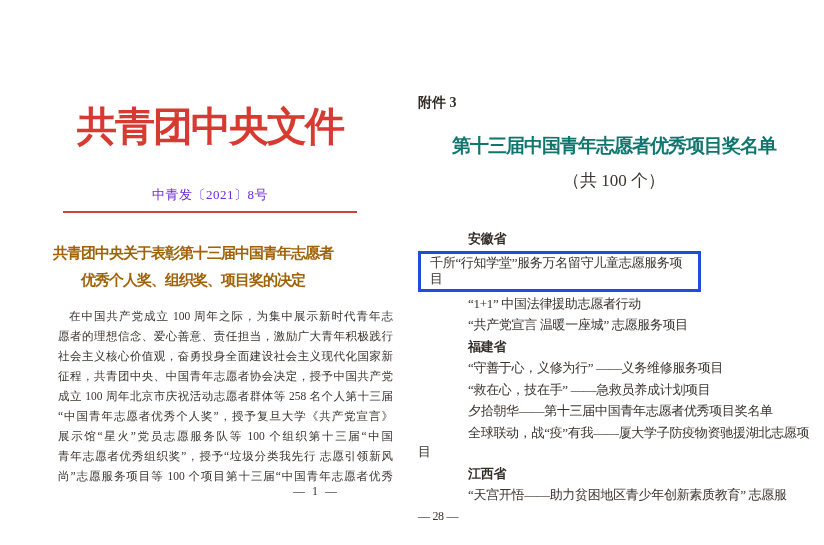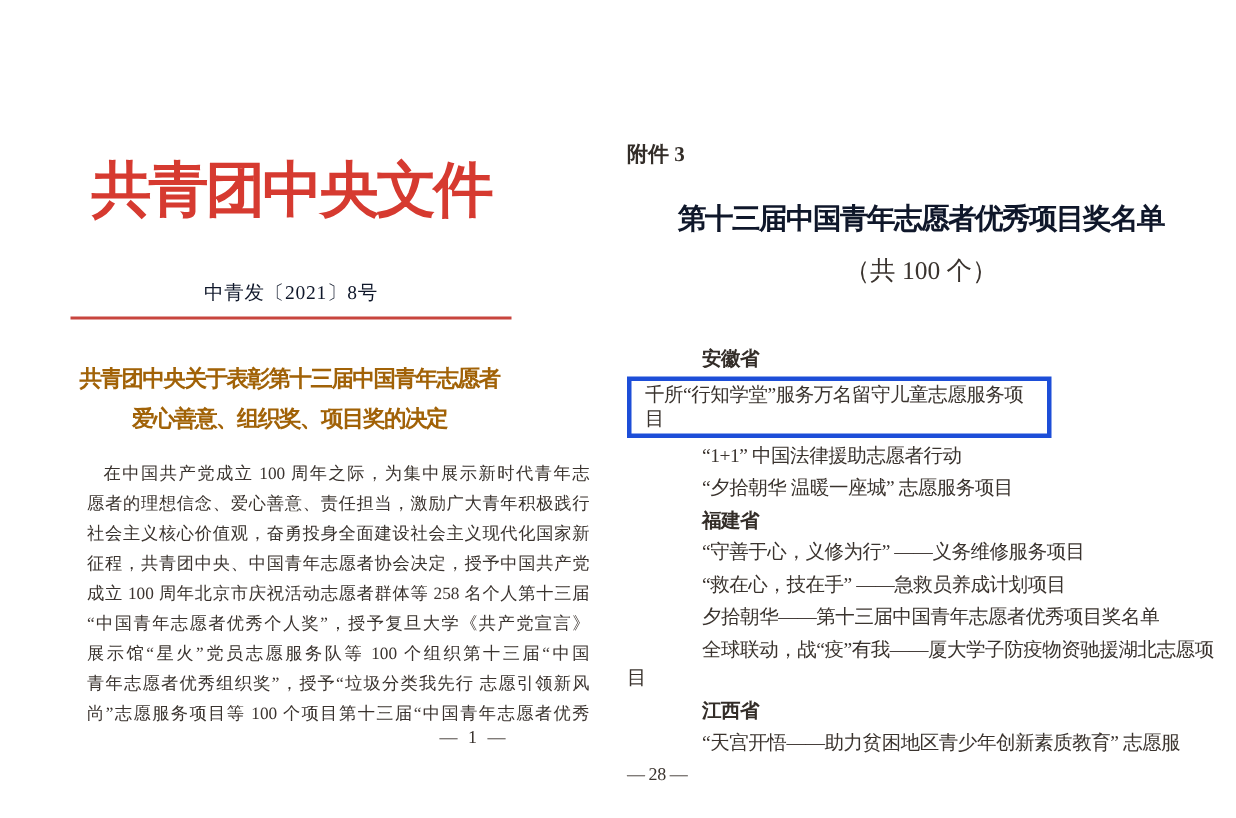--- a/index.html
+++ b/index.html
@@ -4,44 +4,44 @@
 <style>
   html,body { margin:0; padding:0; }
   body {
     width:824px; height:545px; background:#ffffff; position:relative; overflow:hidden;
     font-family:"Liberation Serif","DejaVu Serif",serif; color:#3a332e;
   }
   .page { position:absolute; top:0; height:545px; }
 
   
   #left-page { left:43px; width:335px; }
-  .head-block { position:absolute; left:4px; top:104px; width:294px; text-align:center; }
+  .head-block { position:absolute; left:20px; top:104px; width:294px; text-align:center; }
   .masthead {
     font-size:40px; font-weight:bold; color:#d63a30; letter-spacing:-2px;
     line-height:1.15; white-space:nowrap;
   }
-  .doc-number { margin-top:36px; font-size:13px; color:#0f172a; letter-spacing:0.5px; }
+  .doc-number { margin-top:36px; font-size:13px; color:#6d28d9; letter-spacing:0.5px; }
   .red-rule { height:2px; background:#c8453e; margin-top:7px; }
   .doc-title {
     position:absolute; left:0; top:240px; width:300px; text-align:center;
     font-weight:bold; font-size:15px; line-height:27px; letter-spacing:-1px; color:#a16207;
   }
   .body-text { position:absolute; left:15px; top:306px; width:335px; font-size:11.5px; }
   .bl { height:20px; line-height:20px; text-align:justify; text-align-last:justify; overflow:hidden; }
   .bl.first { text-indent:11px; }
   .pageno-left {
     position:absolute; left:250px; top:484px; font-size:12px; letter-spacing:2px; color:#3a332e;
   }
 
   
   #right-page { left:418px; width:392px; }
   .attach { position:absolute; left:0; top:94px; font-size:14px; font-weight:bold; color:#332d28; }
   .r-title {
     position:absolute; left:0; top:133px; width:100%; text-align:center;
-    font-size:19px; font-weight:bold; letter-spacing:-1px; color:#0f172a; white-space:nowrap;
+    font-size:19px; font-weight:bold; letter-spacing:-1px; color:#0f766e; white-space:nowrap;
   }
   .r-subtitle { position:absolute; left:0; top:169px; width:100%; text-align:center; font-size:17px; }
   .award-list { position:absolute; left:0; top:229px; width:392px; font-size:13px; }
   .award-list p { margin:0 0 2px; line-height:19.5px; min-height:19.5px; letter-spacing:-0.3px; }
   .province { font-weight:bold; text-indent:50px; color:#332d28; }
   .item { text-indent:50px; }
   .boxed-row { text-indent:0; margin-left:42px; margin-top:-2px; margin-bottom:3px; }
   .hl-box {
     display:inline-block; border:3px solid #1d4ed8; padding:1px 9px 2px;
     width:259px; line-height:16px; vertical-align:top;
@@ -53,21 +53,21 @@
 
 <div class="page" id="left-page">
   <div class="head-block">
     <div class="masthead">共青团中央文件</div>
     <div class="doc-number">中青发〔2021〕8号</div>
     <div class="red-rule"></div>
   </div>
 
   <div class="doc-title">
     <div>共青团中央关于表彰第十三届中国青年志愿者</div>
-    <div>爱心善意、组织奖、项目奖的决定</div>
+    <div>优秀个人奖、组织奖、项目奖的决定</div>
   </div>
 
   <div class="body-text">
     <div class="bl first">在中国共产党成立 100 周年之际，为集中展示新时代青年志</div>
     <div class="bl">愿者的理想信念、爱心善意、责任担当，激励广大青年积极践行</div>
     <div class="bl">社会主义核心价值观，奋勇投身全面建设社会主义现代化国家新</div>
     <div class="bl">征程，共青团中央、中国青年志愿者协会决定，授予中国共产党</div>
     <div class="bl">成立 100 周年北京市庆祝活动志愿者群体等 258 名个人第十三届</div>
     <div class="bl">“中国青年志愿者优秀个人奖”，授予复旦大学《共产党宣言》</div>
     <div class="bl">展示馆“星火”党员志愿服务队等 100 个组织第十三届“中国</div>
@@ -84,21 +84,21 @@
   <div class="r-subtitle">（共 100 个）</div>
 
   <div class="award-list">
     <p class="province">安徽省</p>
     <p class="boxed-row">
       <span class="hl-box">
         <span>千所“行知学堂”服务万名留守儿童志愿服务项目</span>
       </span>
     </p>
     <p class="item">“1+1” 中国法律援助志愿者行动</p>
-    <p class="item">“夕拾朝华 温暖一座城” 志愿服务项目</p>
+    <p class="item">“共产党宣言 温暖一座城” 志愿服务项目</p>
 
     <p class="province">福建省</p>
     <p class="item">“守善于心，义修为行” ——义务维修服务项目</p>
     <p class="item">“救在心，技在手” ——急救员养成计划项目</p>
     <p class="item">夕拾朝华——第十三届中国青年志愿者优秀项目奖名单</p>
     <p class="item">全球联动，战“疫”有我——厦大学子防疫物资驰援湖北志愿项目</p>
 
     <p class="province">江西省</p>
     <p class="item">“天宫开悟——助力贫困地区青少年创新素质教育” 志愿服</p>
 

